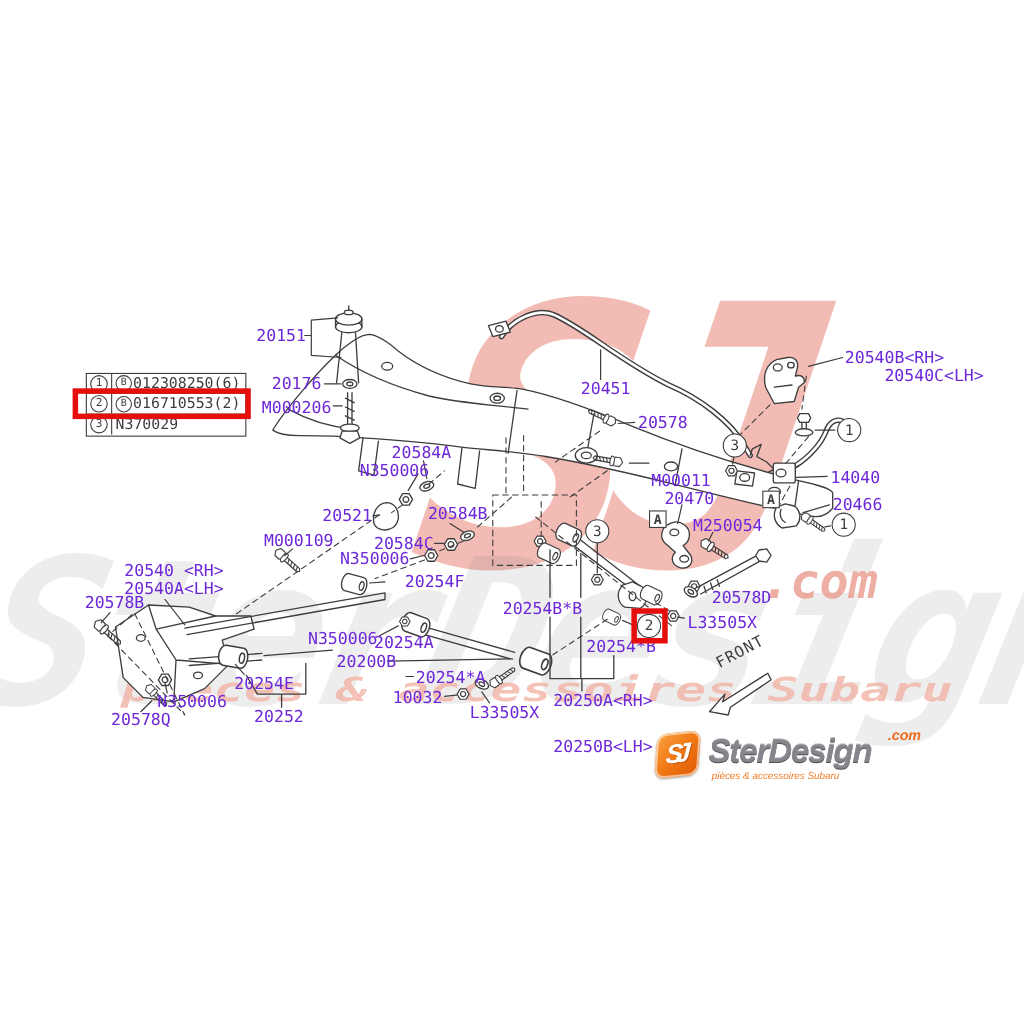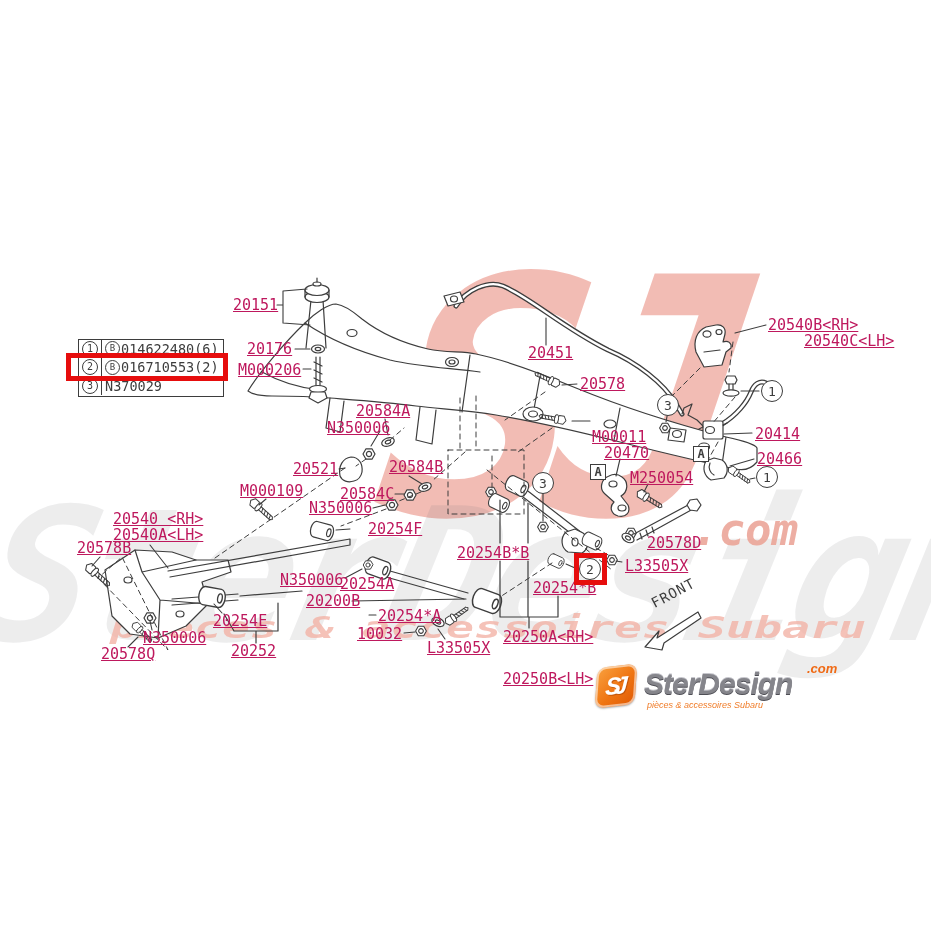--- a/index.html
+++ b/index.html
@@ -10,21 +10,21 @@
   .ghost-mono{left:388px;top:208px;font-size:330px;font-weight:bold;font-style:italic;
               color:#e2614f;opacity:.42;letter-spacing:-30px;transform:skewX(-8deg);z-index:1;}
   .ghost-gray{left:-15px;top:468px;font-size:185px;font-weight:bold;font-style:italic;
               color:#6f6f74;opacity:.12;letter-spacing:-10px;transform:skewX(-12deg);z-index:1;}
   .ghost-com{left:692px;top:504px;font-size:44px;font-weight:bold;font-style:italic;
              color:#eba193;opacity:.85;z-index:1;}
   .ghost-tag{left:110px;top:610px;font-size:30px;font-weight:bold;font-style:italic;
              color:#f3b3a7;opacity:.8;transform:scaleX(1.55);transform-origin:left top;z-index:1;}
   
   #art{position:absolute;left:0;top:0;z-index:2;}
-  .lbl{position:absolute;font-size:15px;color:#be185d;white-space:pre;z-index:3;line-height:15px;text-decoration:underline;}
+  .lbl{position:absolute;font-size:15px;color:#6d28d9;white-space:pre;z-index:3;line-height:15px;}
   .circ{position:absolute;width:22px;height:22px;border:1.6px solid #3d3d3d;border-radius:50%;
         background:#fff;color:#3d3d3d;font-size:13px;line-height:22px;text-align:center;z-index:3;box-sizing:border-box;}
   .abox{position:absolute;width:16px;height:16px;border:1.7px solid #3d3d3d;background:#fff;
         color:#3d3d3d;font-size:12px;font-weight:bold;line-height:15px;text-align:center;z-index:3;box-sizing:border-box;}
   .hl{position:absolute;border:5px solid #e60d0d;box-sizing:border-box;z-index:4;}
   .front{position:absolute;left:656px;top:595px;font-size:14px;color:#3d3d3d;
          transform:rotate(-28deg);transform-origin:left bottom;letter-spacing:1px;z-index:3;}
   
   .legend{position:absolute;left:78px;top:339px;width:146px;height:58px;border:1.4px solid #3d3d3d;
           z-index:3;box-sizing:border-box;background:#fff;}
@@ -273,21 +273,21 @@
   <div class="lbl" style="left:457px;top:546px">20254B*B</div>
   <div class="lbl" style="left:533px;top:581px">20254*B</div>
   <div class="lbl" style="left:143px;top:631px">N350006</div>
   <div class="lbl" style="left:101px;top:647px">20578Q</div>
   <div class="lbl" style="left:213px;top:614px">20254E</div>
   <div class="lbl" style="left:231px;top:644px">20252</div>
   <div class="lbl" style="left:625px;top:559px">L33505X</div>
   <div class="lbl" style="left:647px;top:536px">20578D</div>
   <div class="lbl" style="left:630px;top:471px">M250054</div>
   <div class="lbl" style="left:604px;top:446px">20470</div>
-  <div class="lbl" style="left:755px;top:427px">20414</div>
+  <div class="lbl" style="left:755px;top:427px">14040</div>
   <div class="lbl" style="left:757px;top:452px">20466</div>
   <div class="lbl" style="left:768px;top:318px">20540B&lt;RH&gt;</div>
   <div class="lbl" style="left:804px;top:334px">20540C&lt;LH&gt;</div>
   <div class="lbl" style="left:528px;top:346px">20451</div>
   <div class="lbl" style="left:580px;top:377px">20578</div>
   <div class="lbl" style="left:592px;top:430px">M00011</div>
 
   <div class="circ" style="left:761px;top:380px">1</div>
   <div class="circ" style="left:756px;top:466px">1</div>
   <div class="circ" style="left:657px;top:394px">3</div>
@@ -295,21 +295,21 @@
   <div class="circ" style="left:579px;top:558px">2</div>
 
   <div class="abox" style="left:693px;top:446px">A</div>
   <div class="abox" style="left:590px;top:464px">A</div>
 
   <div class="legend">
     <div class="row">
       <div class="c1">
           <span class="numc">1</span>
         </div>
-      <div class="c2"><span class="bc">B</span><span>014622480(6)</span></div>
+      <div class="c2"><span class="bc">B</span><span>012308250(6)</span></div>
     </div>
     <div class="row">
       <div class="c1">
           <span class="numc">2</span>
         </div>
       <div class="c2"><span class="bc">B</span><span>016710553(2)</span></div>
     </div>
     <div class="row">
       <div class="c1">
           <span class="numc">3</span>

